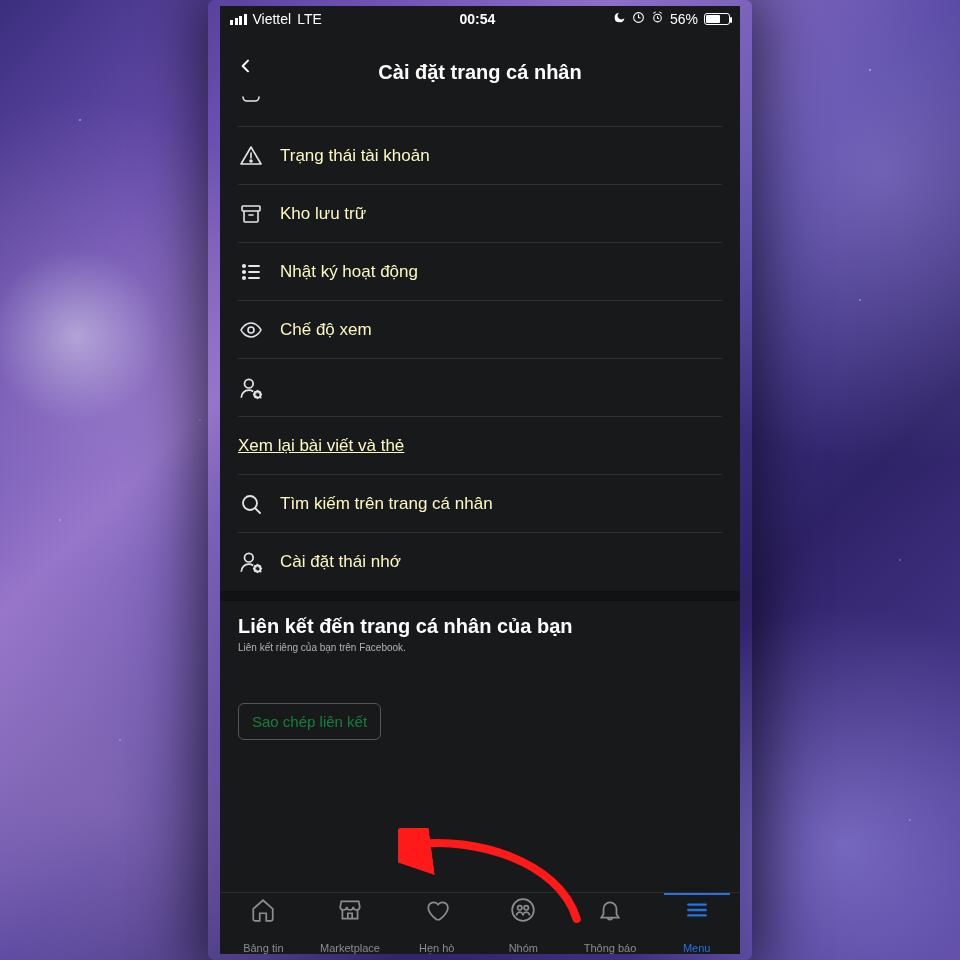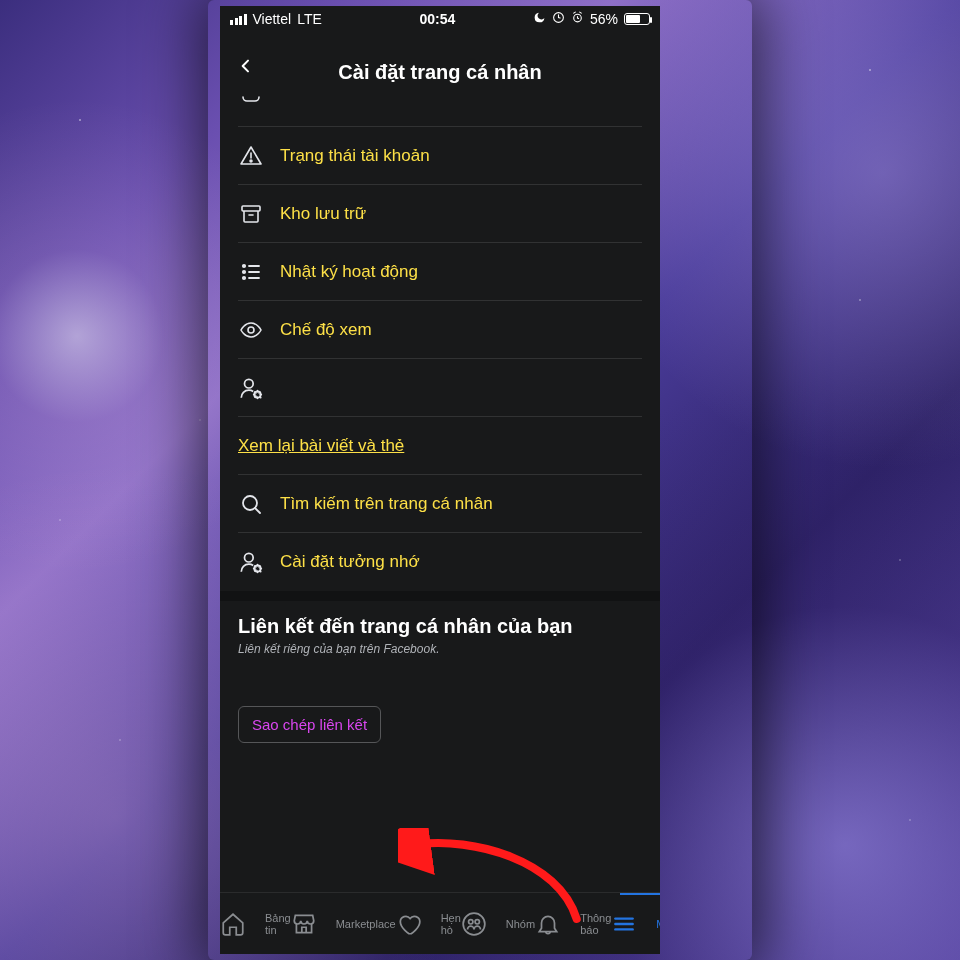--- a/index.html
+++ b/index.html
@@ -37,21 +37,21 @@
   .phone-shadow {
     position: absolute;
     left: 208px; top: 0px;
     width: 544px; height: 960px;
     box-shadow: 0 0 60px 10px rgba(0,0,0,0.6);
     border-radius: 6px;
   }
   .phone {
     position: absolute;
     left: 220px; top: 6px;
-    width: 440px; height: 948px;
+    width: 520px; height: 948px;
     background: #18191a;
     color: #e4e6eb;
     display: flex; flex-direction: column;
     overflow: hidden;
   }
   
   .status-bar {
     height: 26px;
     display:flex; align-items:center; justify-content:space-between;
     padding: 0 10px;
@@ -105,62 +105,62 @@
   .row.partial-top {
     min-height: 36px;
     align-items:flex-end;
     padding-bottom:10px;
   }
   .row.no-icon-indent {
     padding-left: 0px;
   }
   .row-label {
     font-size: 17px;
-    color:#fde047;
+    color:#fef9c3;
     padding: 16px 0;
   }
   .icon {
     width:26px; height:26px;
     flex-shrink:0;
     display:flex;align-items:center;justify-content:center;
     color:#e4e6eb;
   }
   .section {
     padding: 14px 0 10px 0;
   }
   .section-title {
     font-size: 20px; font-weight:600; color:#fff;
   }
   .section-sub {
-    font-size: 12px; color:#b0b3b8; margin-top:4px;font-style:italic;
+    font-size: 10px; color:#b0b3b8; margin-top:4px;
   }
   .link-area {
     padding: 20px 0 18px 0;
     border-top: 0;
   }
   .copy-btn {
     display:inline-block;
     border:1px solid #555658;
     border-radius:6px;
     padding: 9px 13px;
     font-size:15px;
-    color:#d946ef;
+    color:#15803d;
     background:transparent;
   }
   
   .tabbar {
     height: 62px;
     background:#18191a;
     border-top: 0.5px solid #2a2b2c;
     display:flex;
   }
   .tab {
     flex:1;
-    display:flex; flex-direction:row;
-    align-items:center; justify-content:space-between;
+    display:flex; flex-direction:column;
+    align-items:center; justify-content:flex-end;
     gap:19px;
     color:#8a8d91;
     font-size:11px;
     position:relative;
   }
   .tab.active { color:#2374e1; }
   .tab.active::before {
     content:"";
     position:absolute; top:0; left:12%; right:12%;
     height:2px; background:#2374e1;
@@ -313,21 +313,21 @@
 
     <div class="row" style="border-bottom:none;">
       <span class="icon">
         <svg width="26" height="26" viewBox="0 0 24 24" fill="none" stroke="#e4e6eb" stroke-width="1.6">
             <circle cx="10" cy="8" r="4"></circle>
             <path d="M3 21c0-4 3-7 7-7 1.5 0 2.9.4 4 1.2"></path>
             <circle cx="18" cy="18" r="3"></circle>
             <path d="M18 14.5v1M18 20.5v1M14.5 18h1M20.5 18h1M15.8 15.8l.7.7M20.2 20.2l.7.7M20.2 15.8l-.7.7M15.8 20.2l.7-.7" stroke-linecap="round"></path>
           </svg>
       </span>
-      <span class="row-label">Cài đặt tưởng nhớ</span>
+      <span class="row-label">Cài đặt thái nhớ</span>
     </div>
 
     <div style="height:10px;background:#111213;margin:0 -18px;"></div>
 
     <div class="section">
       <div class="section-title">Liên kết đến trang cá nhân của bạn</div>
       <div class="section-sub">Liên kết riêng của bạn trên Facebook.</div>
     </div>
 
     <div class="link-area">

